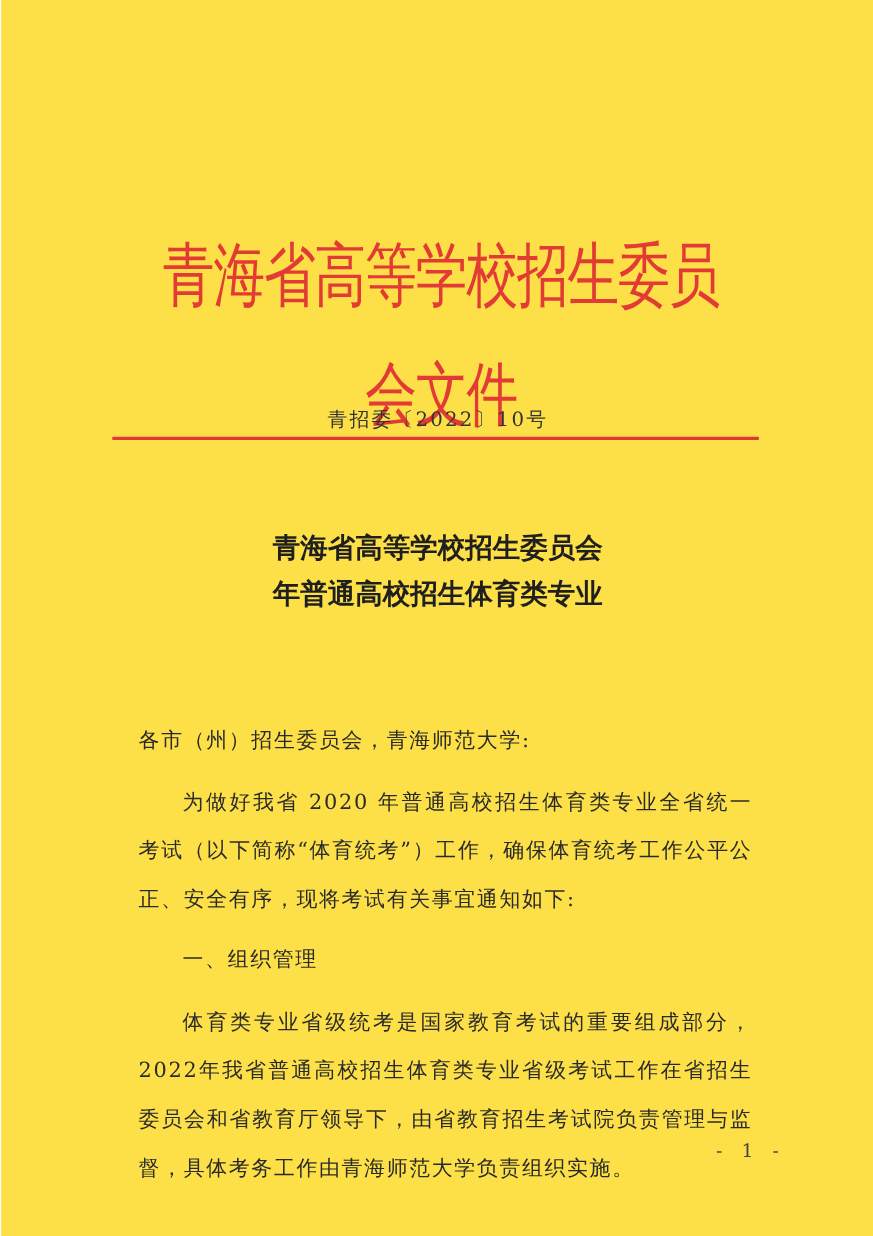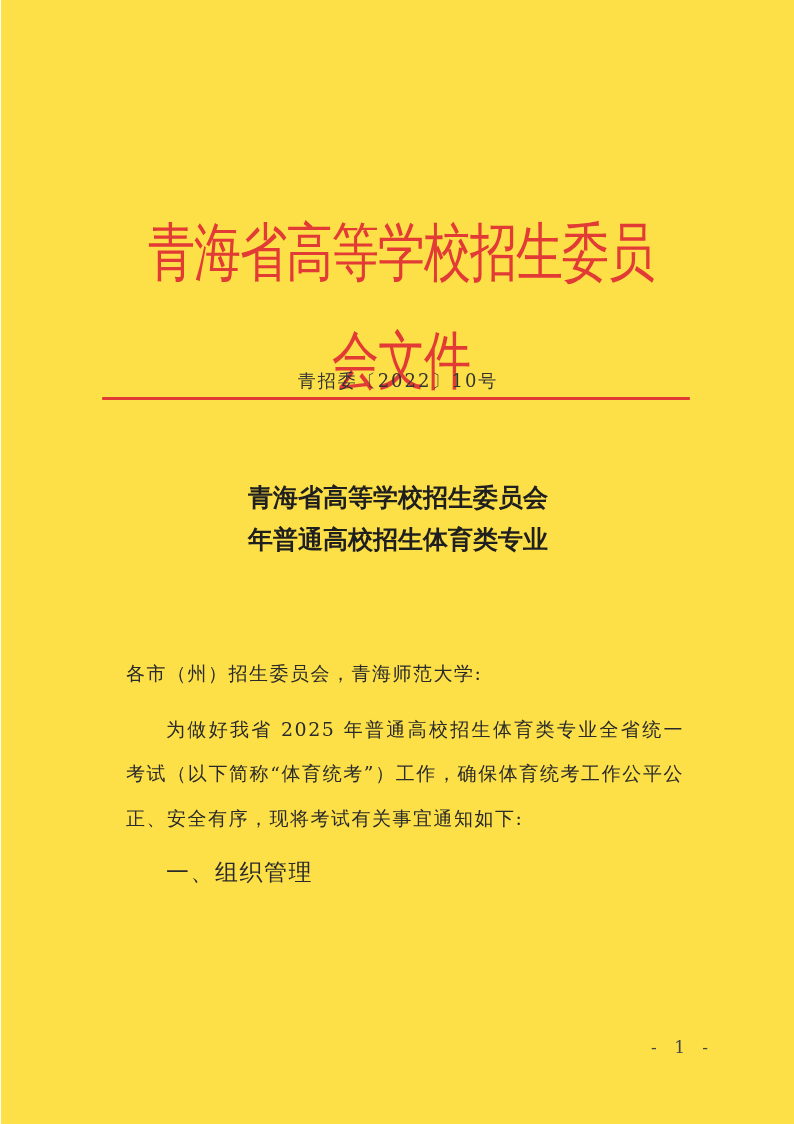--- a/index.html
+++ b/index.html
@@ -82,22 +82,22 @@
       letter-spacing: 1.5px;
     }
     .body p {
       margin: 11px;
       text-align: justify;
       text-align-last: left;
     }
     .body .indent { text-indent: 40px; }
     .body .section-heading {
       text-indent: 40px;
-      font-family: Liberation Serif, serif;
-      font-size: 23px;
+      font-family: Liberation Mono, monospace;
+      font-size: 19px;
     }
     .page-number {
       position: absolute;
       left: 650px;
       top: 1037px;
       font-family: "DejaVu Serif", "Liberation Serif", serif;
       font-size: 17px;
       color: #444;
       letter-spacing: 6px;
     }
@@ -113,19 +113,20 @@
 
   <div class="red-line"></div>
 
   <div class="title">
     <div>青海省高等学校招生委员会</div>
     <div>年普通高校招生体育类专业</div>
   </div>
 
   <div class="body">
     <p>各市（州）招生委员会，青海师范大学:</p>
-    <p class="indent">为做好我省 2025 年普通高校招生体育类专业全省统一考试（以下简称“体育统考”）工作，确保体育统考工作公平公正、安全有序，现将考试有关事宜通知如下:</p>
+    <p class="indent">为做好我省 2020 年普通高校招生体育类专业全省统一考试（以下简称“体育统考”）工作，确保体育统考工作公平公正、安全有序，现将考试有关事宜通知如下:</p>
     <p class="section-heading">一、组织管理</p>
+    <p class="indent">体育类专业省级统考是国家教育考试的重要组成部分，2022年我省普通高校招生体育类专业省级考试工作在省招生委员会和省教育厅领导下，由省教育招生考试院负责管理与监督，具体考务工作由青海师范大学负责组织实施。</p>
   </div>
 
   <div class="page-number">- 1 -</div>
 
 </div>
 
 </body></html>

